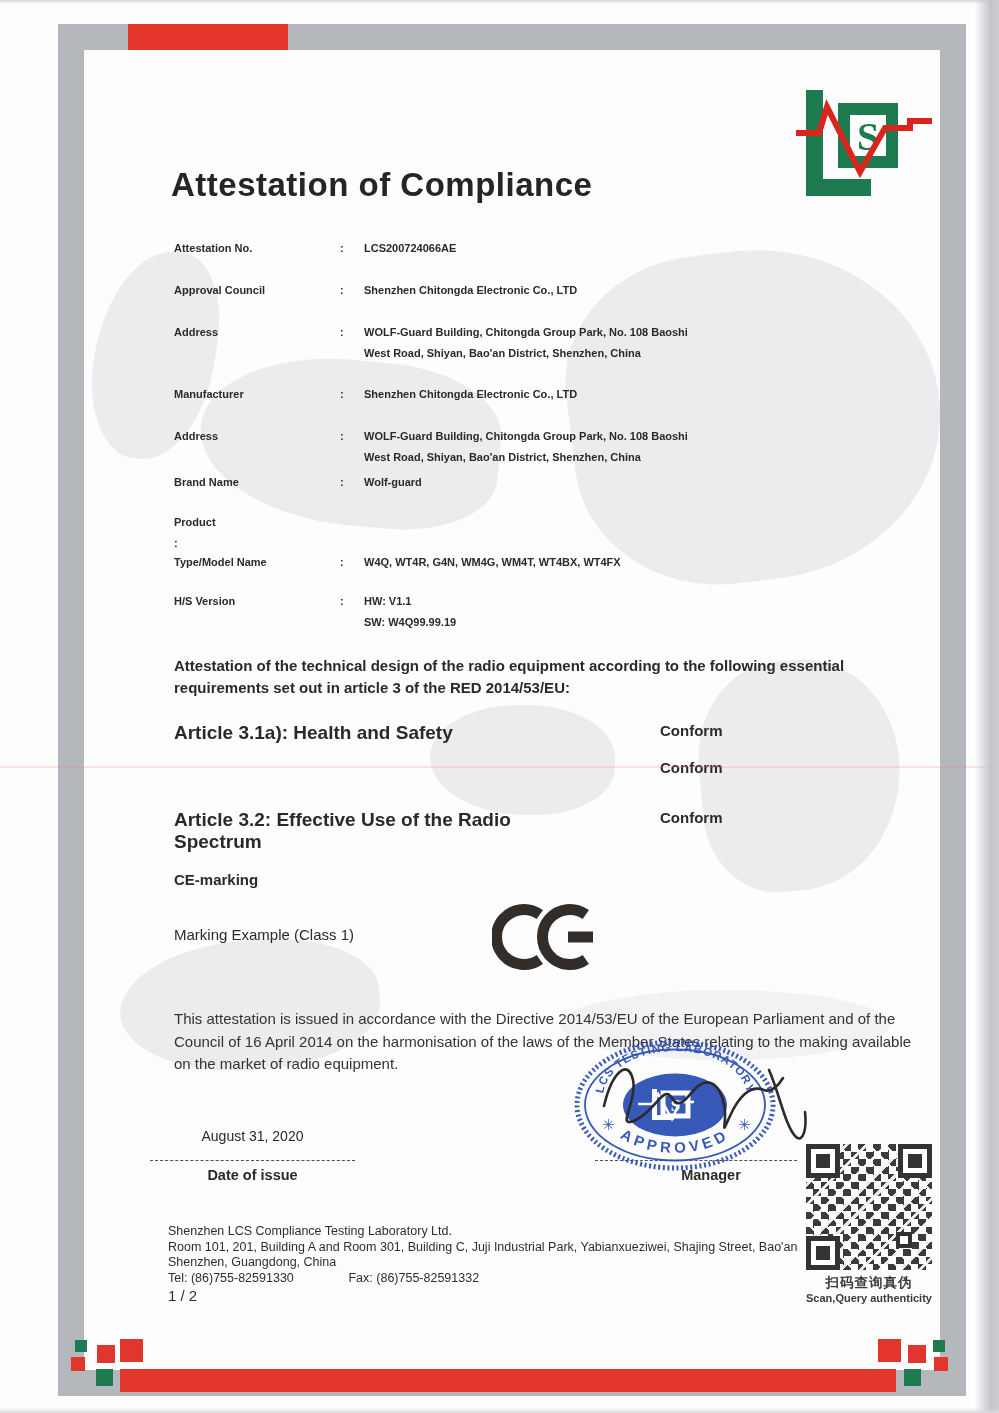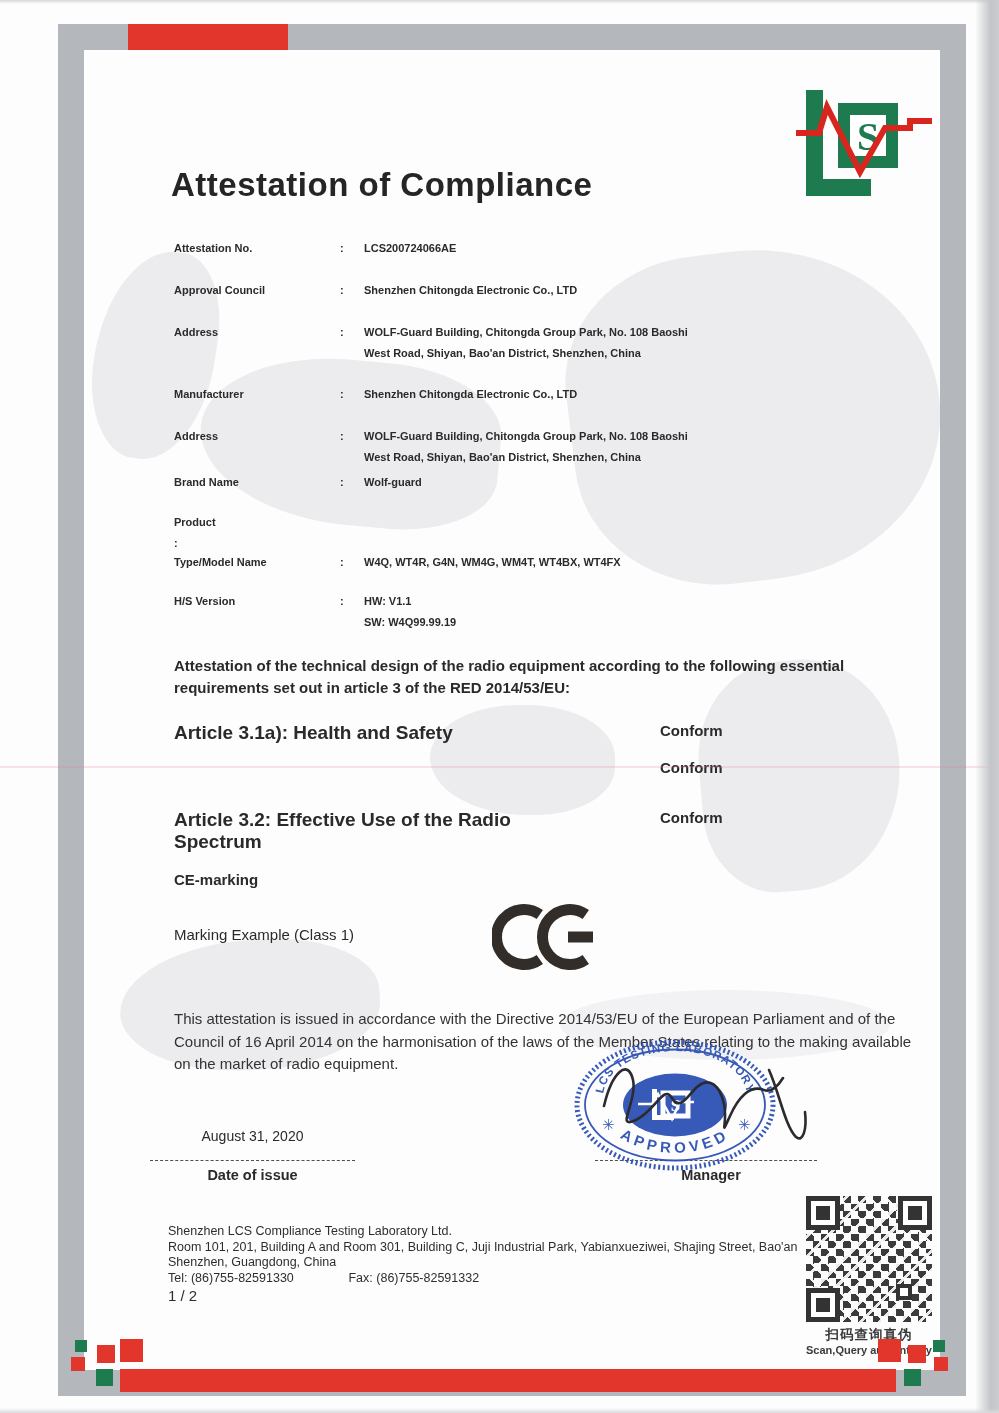--- a/index.html
+++ b/index.html
@@ -36,21 +36,21 @@
   .sig-line { border-top:1.6px dashed #4f4f4f; }
   .sig-label { font-size:14.5px; font-weight:700; text-align:center; }
   .date-val { font-size:14px; font-weight:400; text-align:center; }
 
   
   .foot { font-size:12.5px; font-weight:400; color:#2e2e2e; line-height:15.5px; }
   .fcol { display:inline-block; width:177px; }
   .pageno { font-size:15px; font-weight:400; }
 
   
-  .qr-wrap { position:absolute; left:799px; top:1192px; width:140px; z-index:6; background:#fdfdfd; }
+  .qr-wrap { position:absolute; left:799px; top:1140px; width:140px; z-index:6; background:#fdfdfd; }
   .qr-code {
     position:relative; width:126px; height:126px; margin:4px auto 0 auto; background:
       repeating-linear-gradient(45deg,  rgba(253,253,253,.95) 0 2px, rgba(253,253,253,0) 2px 11px),
       repeating-linear-gradient(135deg, rgba(253,253,253,.9)  0 3px, rgba(253,253,253,0) 3px 14px),
       repeating-conic-gradient(#3b3b3b 0 25%, #fdfdfd 0 50%);
     background-size:auto,auto,15px 15px;
   }
   .qf { position:absolute; width:34px; height:34px; box-sizing:border-box; border:5px solid #333; background:#fff; }
   .qf::after { content:""; position:absolute; inset:5px; background:#333; }
   .qf-tl { left:0; top:0; } .qf-tr { right:0; top:0; } .qf-bl { left:0; bottom:0; }

